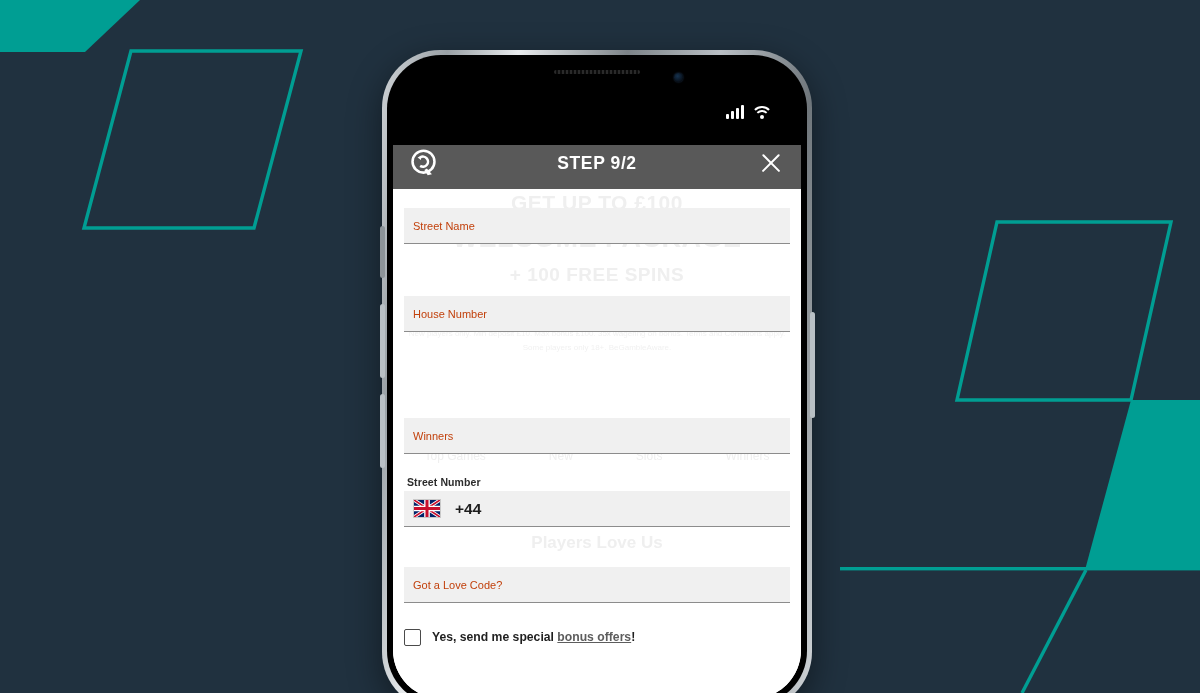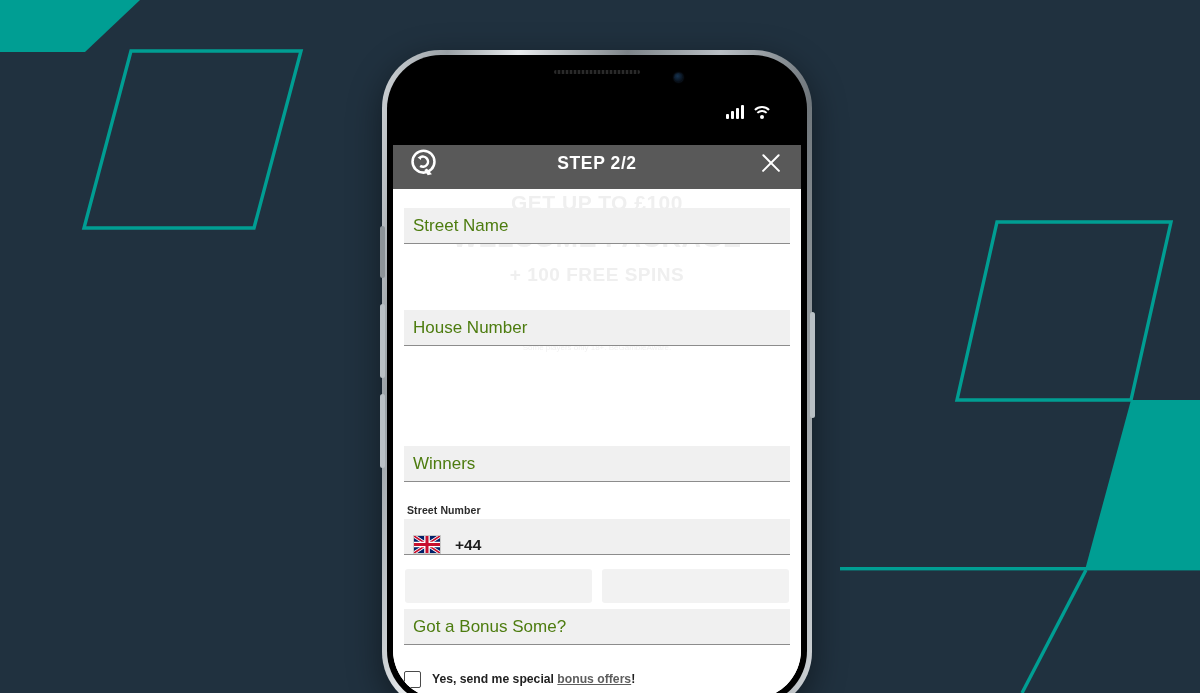--- a/index.html
+++ b/index.html
@@ -148,37 +148,37 @@
   }
   .close-x:before{transform:rotate(45deg);}
   .close-x:after{transform:rotate(-45deg);}
 
   
   .form{
     position:absolute;left:0;top:52px;width:100%;bottom:0;
     z-index:5;padding:0 11px;box-sizing:border-box;
   }
   .field{
-    margin-top:32px;
+    margin-top:18px;
     background:#f0f0f0;
     border-bottom:1.6px solid #8c8c8c;
     height:36px;
     display:flex;align-items:center;
     padding:0 9px;box-sizing:border-box;
   }
-  .field .ph{color:#4d7c0f;font-size:17px;}
+  .field .ph{color:#c2410c;font-size:11px;}
   .field.first{margin-top:19px;}
   .gap-lg{height:34px;}
   .fieldlabel{
     font-size:10.5px;color:#2c2c2c;font-weight:bold;
     margin:22px 0 3px 3px;letter-spacing:.1px;
   }
   .phone-field{
     background:#f0f0f0;border-bottom:1.6px solid #8c8c8c;
-    height:36px;display:flex;align-items:flex-end;padding:0 9px;
+    height:36px;display:flex;align-items:center;padding:0 9px;
     box-sizing:border-box;gap:14px;
   }
   .flag{width:28px;height:19px;flex:none;border:1px solid #c9c9c9;box-sizing:border-box;}
   .dialcode{font-size:15.5px;color:#1d1d1d;font-weight:bold;}
 
   .checks{margin-top:26px;}
   .checkrow{display:flex;align-items:center;gap:11px;margin-bottom:11px;}
   .cbox{
     width:15px;height:15px;flex:none;
     border:1.6px solid #4a4a4a;border-radius:2px;background:#fff;
@@ -269,21 +269,21 @@
           </div>
         </div>
 
         <div class="modal-head">
           <svg class="logo" viewBox="0 0 32 32">
             <circle cx="16" cy="15" r="13" fill="none" stroke="#fff" stroke-width="3"></circle>
             <path d="M20 23 L26 30 L21 31 L17 25 Z" fill="#fff"></path>
             <path d="M12 10 A6 6 0 1 1 12 20" fill="none" stroke="#fff" stroke-width="3"></path>
             <path d="M13 8 L13 13 L9 10 Z" fill="#fff"></path>
           </svg>
-          <div class="step-title">STEP 2/2</div>
+          <div class="step-title">STEP 9/2</div>
           <div class="close-x"></div>
         </div>
 
         <div class="form">
 
           <div class="field first">
             <span class="ph">Street Name</span>
           </div>
           <div class="gap-lg"></div>
 
@@ -306,21 +306,21 @@
               <path d="M0,0 L60,40 M60,0 L0,40" stroke="#C8102E" stroke-width="4"></path>
               <path d="M30,0 L30,40 M0,20 L60,20" stroke="#fff" stroke-width="13"></path>
               <path d="M30,0 L30,40 M0,20 L60,20" stroke="#C8102E" stroke-width="7"></path>
             </svg>
             <span class="dialcode">+44</span>
           </div>
 
           <div style="height:22px"></div>
 
           <div class="field">
-            <span class="ph">Got a Bonus Some?</span>
+            <span class="ph">Got a Love Code?</span>
           </div>
 
           <div class="checks">
             <div class="checkrow">
               <div class="cbox"></div>
               <div class="ctext"><span>Yes, send me special </span><a href="#">bonus offers</a><span>!</span></div>
             </div>
 
           </div>
 

